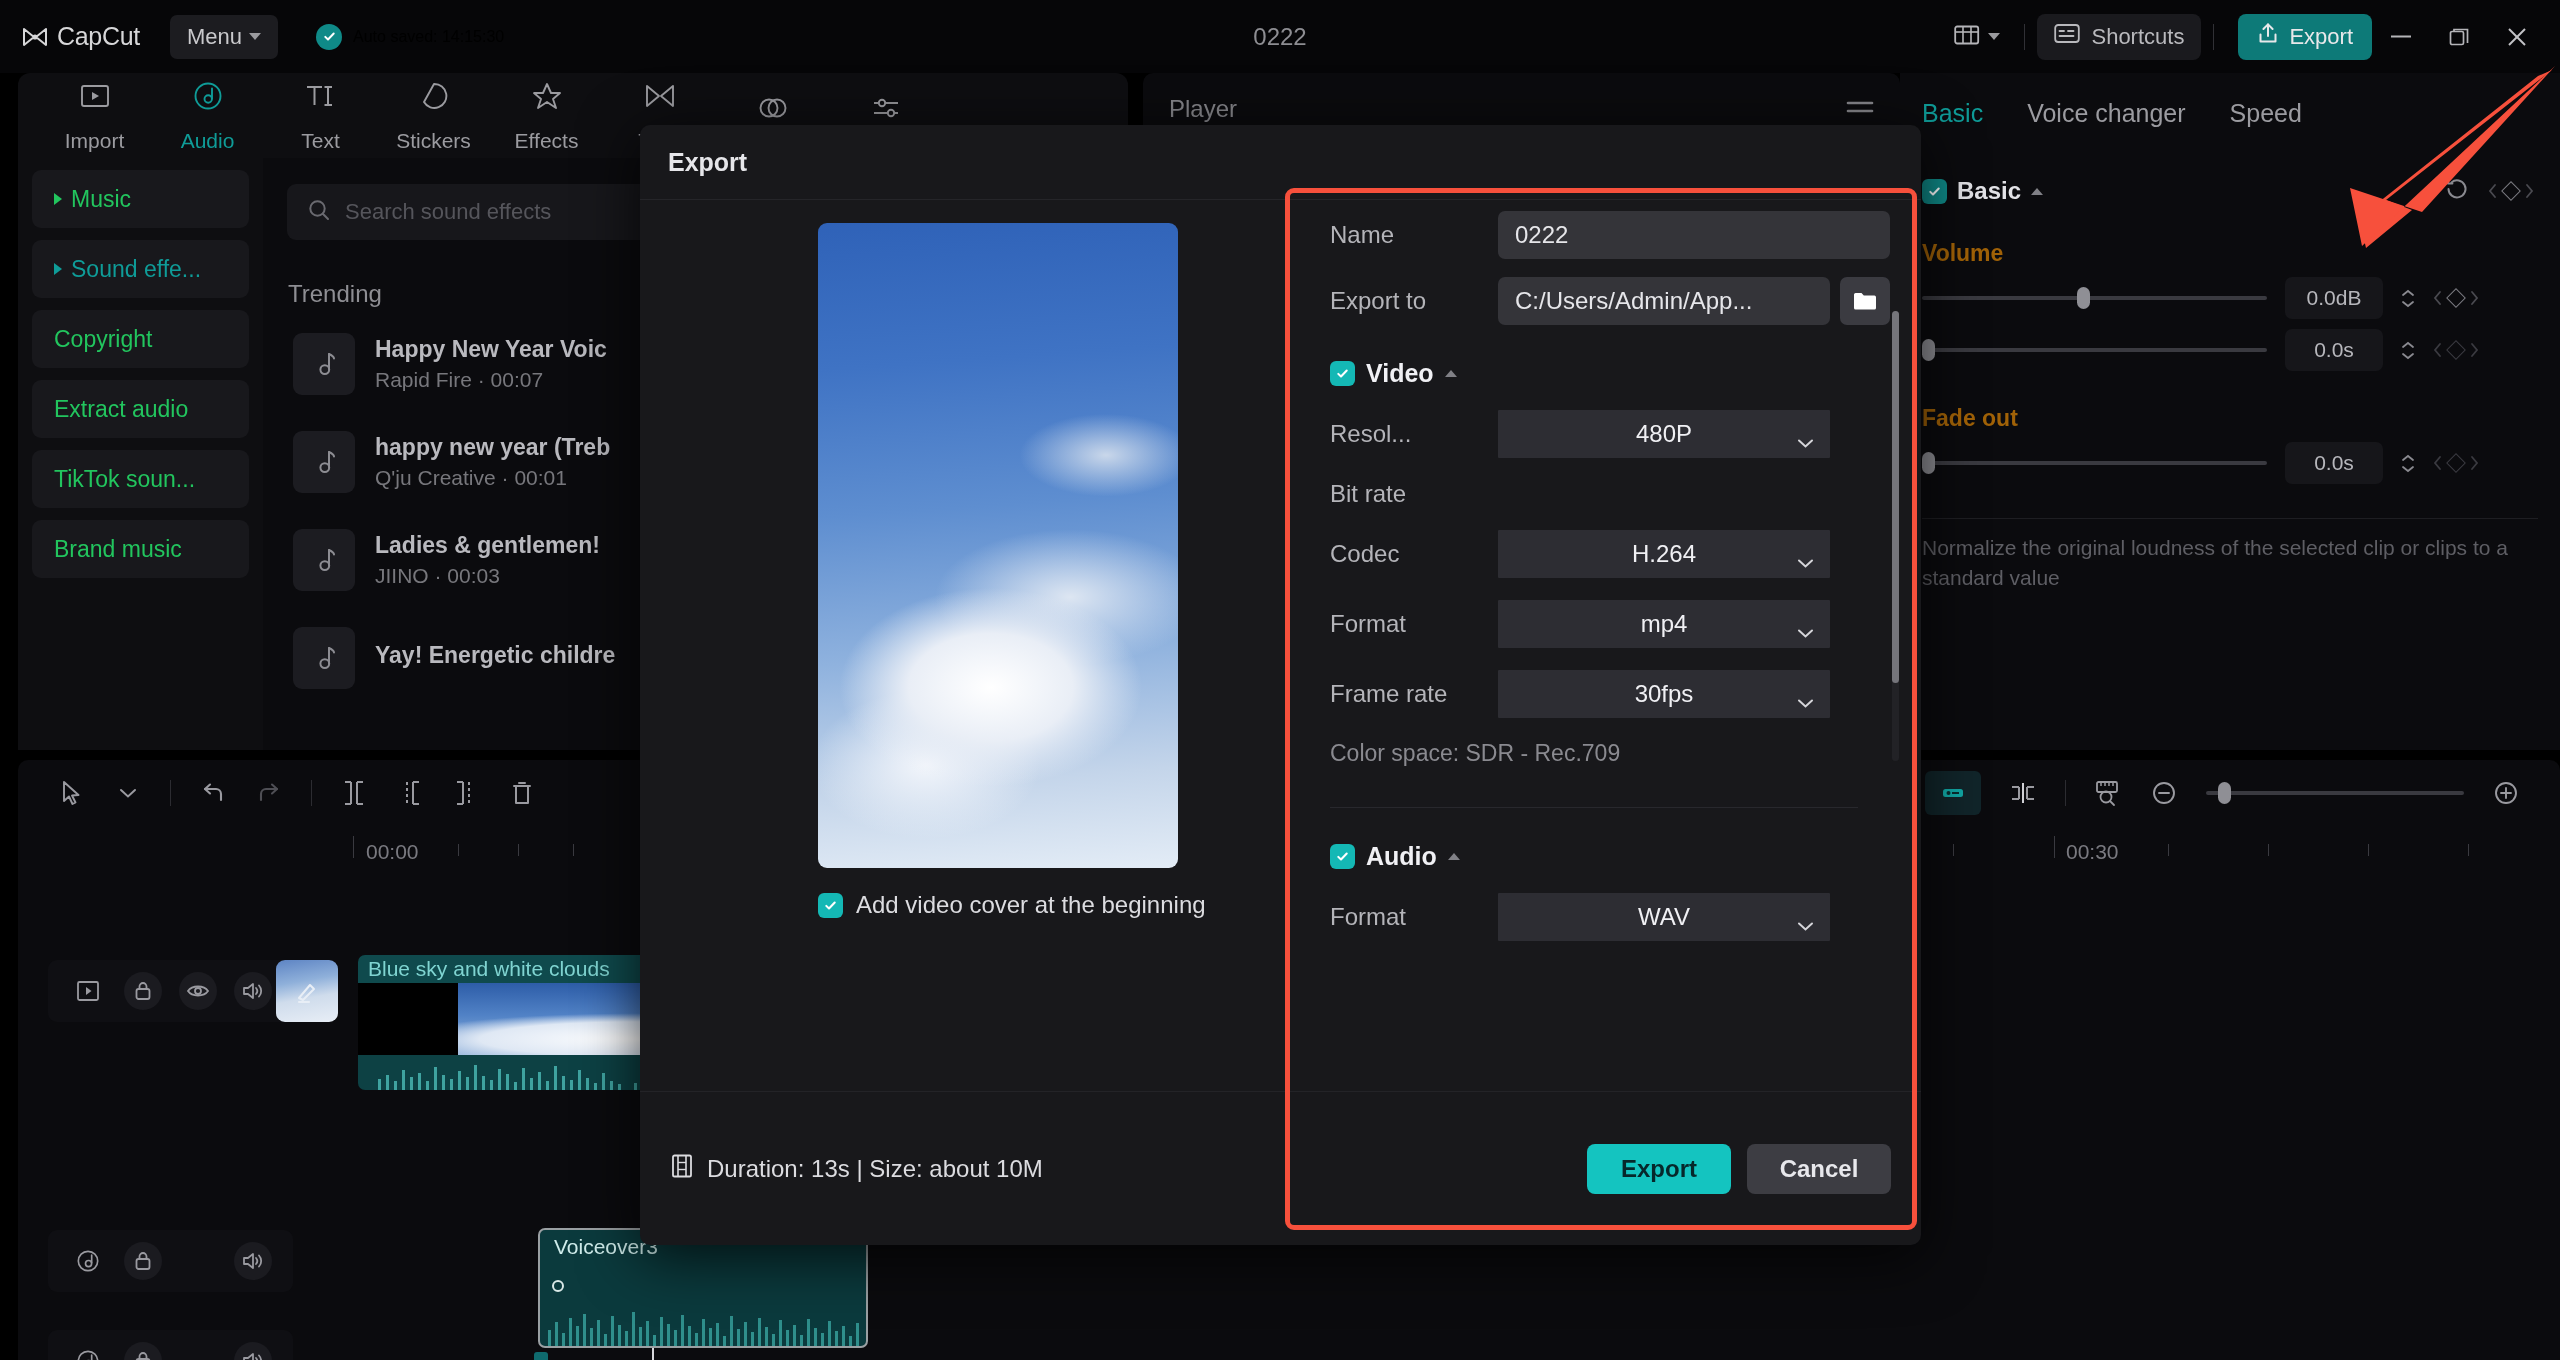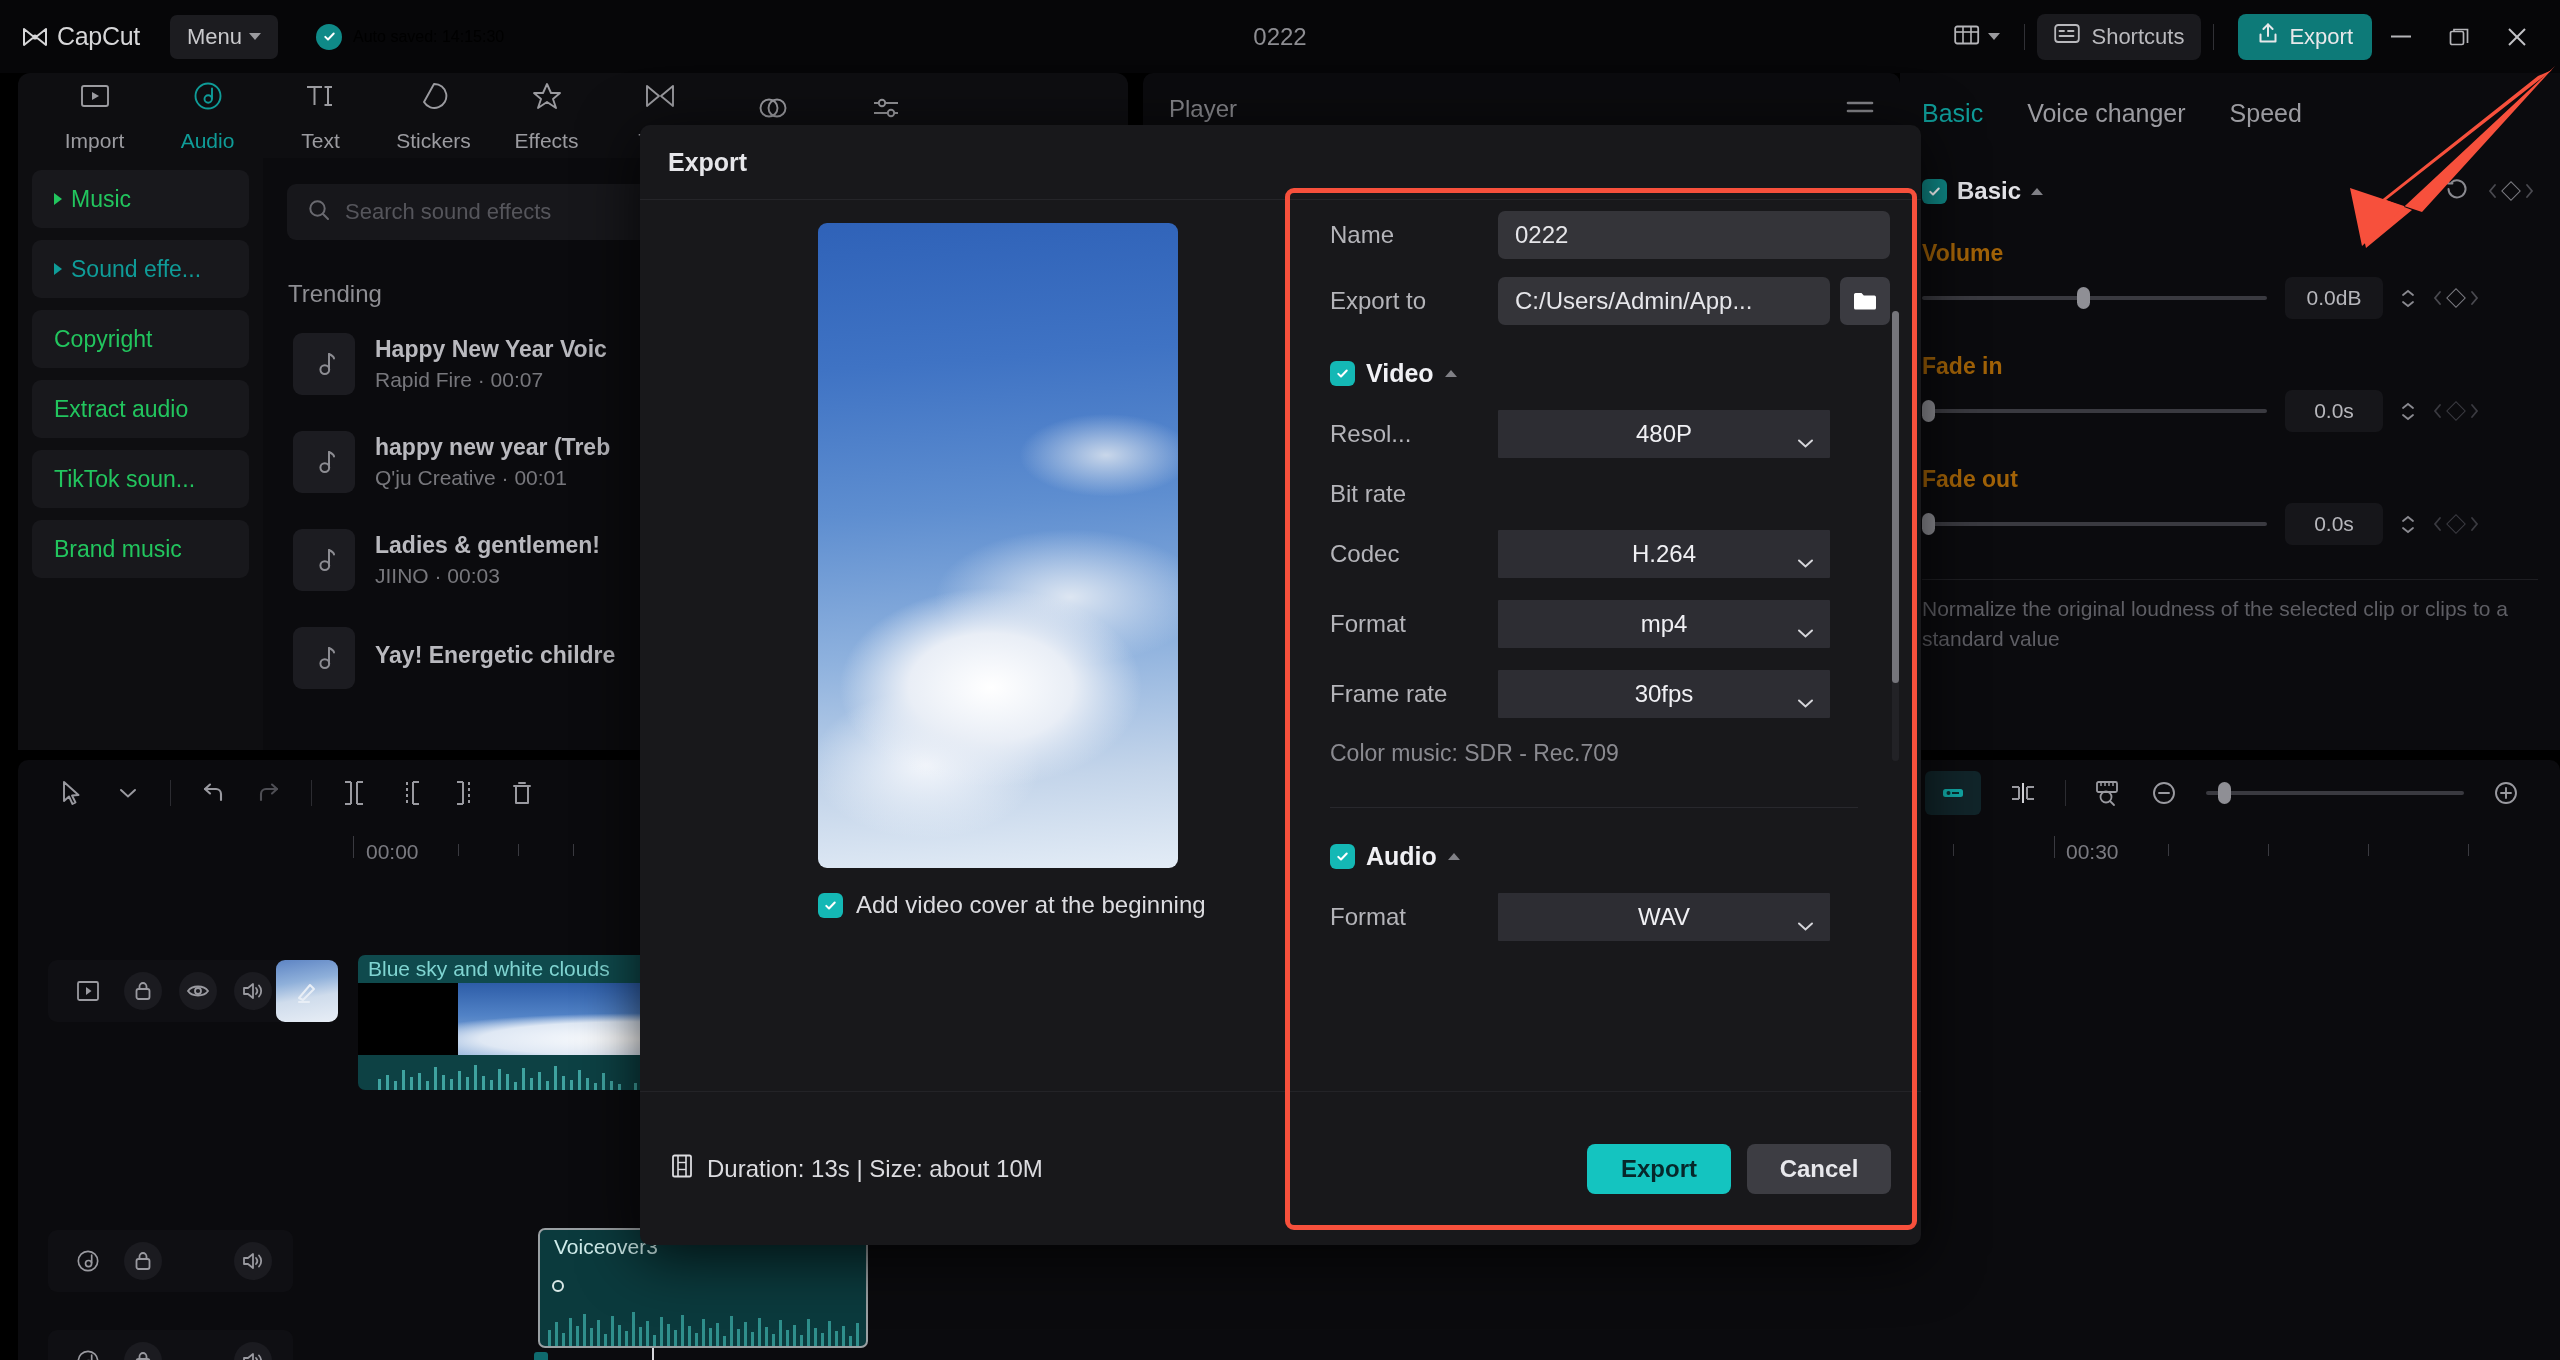--- a/index.html
+++ b/index.html
@@ -537,21 +537,20 @@
       <svg width="9" height="16" viewBox="0 0 9 16">
           <path d="M7 2 L2 8 L7 14" fill="none" stroke="#4a4a50" stroke-width="1.8" stroke-linecap="round"></path>
         </svg>
       <span class="diamond" style="color:#7a7a80"></span>
       <svg width="9" height="16" viewBox="0 0 9 16">
           <path d="M2 2 L7 8 L2 14" fill="none" stroke="#4a4a50" stroke-width="1.8" stroke-linecap="round"></path>
         </svg>
     </span>
   </div>
 
-  <div class="ctrl-label">Fade in</div>
   <div class="slider-row">
     <span class="slider-track">
       <span class="slider-knob" style="left:0px;"></span>
     </span>
     <span class="num-box">0.0s</span>
     <span class="spin">
       <svg width="14" height="8" viewBox="0 0 14 8">
           <path d="M2 6 L7 2 L12 6" fill="none" stroke="#8a8a90" stroke-width="1.8" stroke-linecap="round"></path>
         </svg>
       <svg width="14" height="8" viewBox="0 0 14 8">
@@ -1017,21 +1016,21 @@
         <span class="sel-box">
           <span>30fps</span>
           <span class="chev">
             <svg width="17" height="11" viewBox="0 0 17 11">
                 <path d="M2 2.5 L8.5 8.5 L15 2.5" fill="none" stroke="#d5d5da" stroke-width="2" stroke-linecap="round"></path>
               </svg>
           </span>
         </span>
       </div>
 
-      <div class="colorspace">Color music: SDR - Rec.709</div>
+      <div class="colorspace">Color space: SDR - Rec.709</div>
       <div id="form-divider" style="margin-top:40px;"></div>
 
       <div class="sec-hd">
         <span class="cb-teal">
           <svg width="15" height="15" viewBox="0 0 16 16">
               <path d="M3.5 8.4 L6.4 11.2 L12.5 4.8" fill="none" stroke="#fff" stroke-width="2.2" stroke-linecap="round" stroke-linejoin="round"></path>
             </svg>
         </span>
         <span class="sec-title">Audio</span>
         <span class="tri-u"></span>

